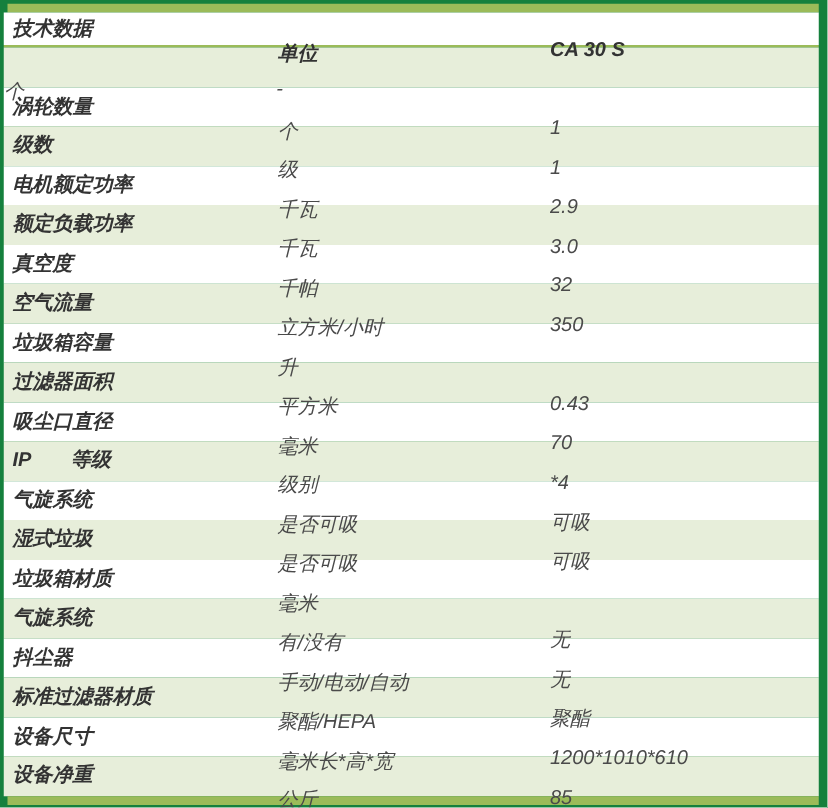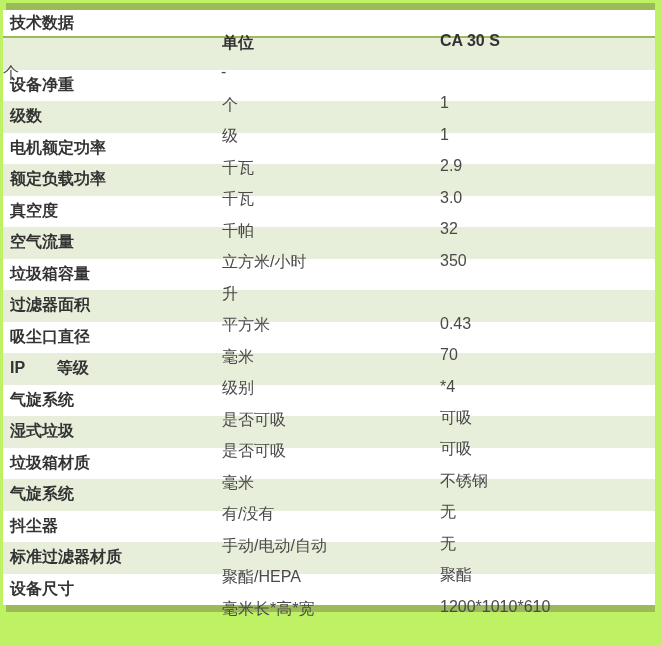--- a/index.html
+++ b/index.html
@@ -5,24 +5,25 @@
   html, body {
     margin: 0;
     padding: 0;
     background: #ffffff;
     font-family: "Liberation Sans", "DejaVu Sans", sans-serif;
   }
   .page {
     position: relative;
     width: 662px;
     height: 646px;
-    background: #bef264;
+    background: #15803d;
     box-sizing: border-box;
     padding-top: 3px;
     overflow: hidden;
+    font-style: italic;
   }
   .top-bar, .bottom-bar {
     height: 7px;
     margin: 0 7px 0 6px;
     background: var(--accent, #9bbb59);
   }
   .header-row {
     display: flex;
     align-items: center;
     height: 26px;
@@ -73,21 +74,21 @@
 
   <div class="header-line"></div>
 
   <div id="table-body">
   <div class="row shaded">
     <div class="cell col2">个</div>
     <div class="cell col3">-</div>
   </div>
 
   <div class="row">
-    <div class="cell col1">设备净重</div>
+    <div class="cell col1">涡轮数量</div>
     <div class="cell col2">个</div>
     <div class="cell col3">1</div>
   </div>
 
   <div class="row shaded">
     <div class="cell col1">级数</div>
     <div class="cell col2">级</div>
     <div class="cell col3">1</div>
   </div>
 
@@ -146,21 +147,20 @@
 
   <div class="row shaded">
     <div class="cell col1">湿式垃圾</div>
     <div class="cell col2">是否可吸</div>
     <div class="cell col3">可吸</div>
   </div>
 
   <div class="row">
     <div class="cell col1">垃圾箱材质</div>
     <div class="cell col2">毫米</div>
-    <div class="cell col3">不锈钢</div>
   </div>
 
   <div class="row shaded">
     <div class="cell col1">气旋系统</div>
     <div class="cell col2">有/没有</div>
     <div class="cell col3">无</div>
   </div>
 
   <div class="row">
     <div class="cell col1">抖尘器</div>
@@ -173,17 +173,22 @@
     <div class="cell col2">聚酯/HEPA</div>
     <div class="cell col3">聚酯</div>
   </div>
 
   <div class="row">
     <div class="cell col1">设备尺寸</div>
     <div class="cell col2">毫米长*高*宽</div>
     <div class="cell col3">1200*1010*610</div>
   </div>
 
+  <div class="row shaded">
+    <div class="cell col1">设备净重</div>
+    <div class="cell col2">公斤</div>
+    <div class="cell col3">85</div>
+  </div>
 </div>
 
   <div class="bottom-bar"></div>
 
 </div>
 
 </body></html>

